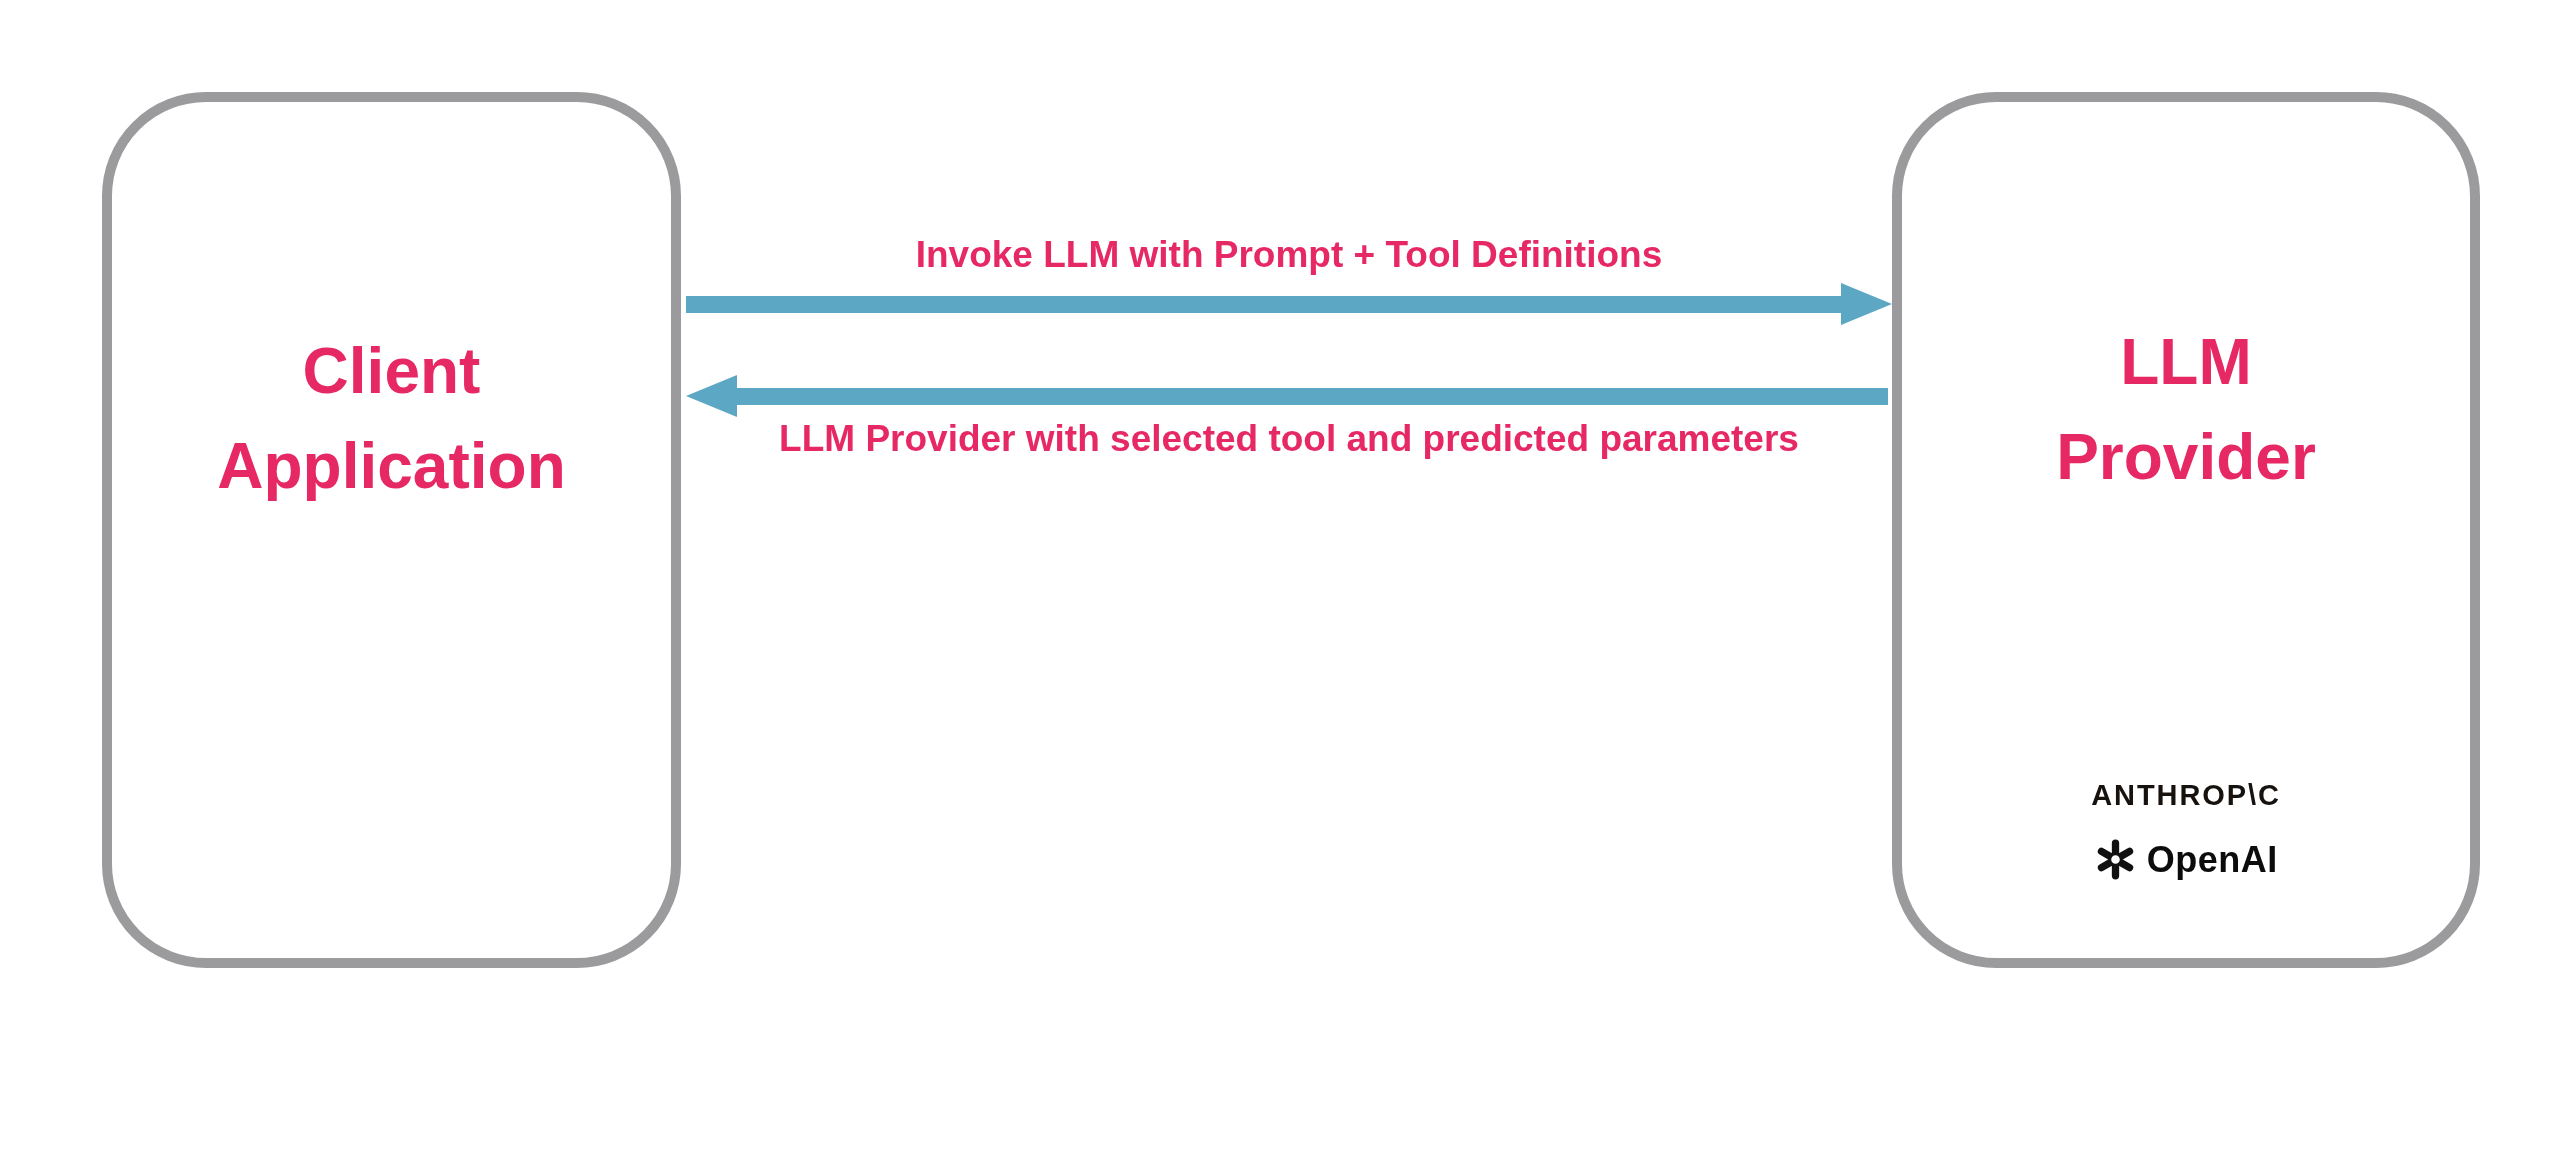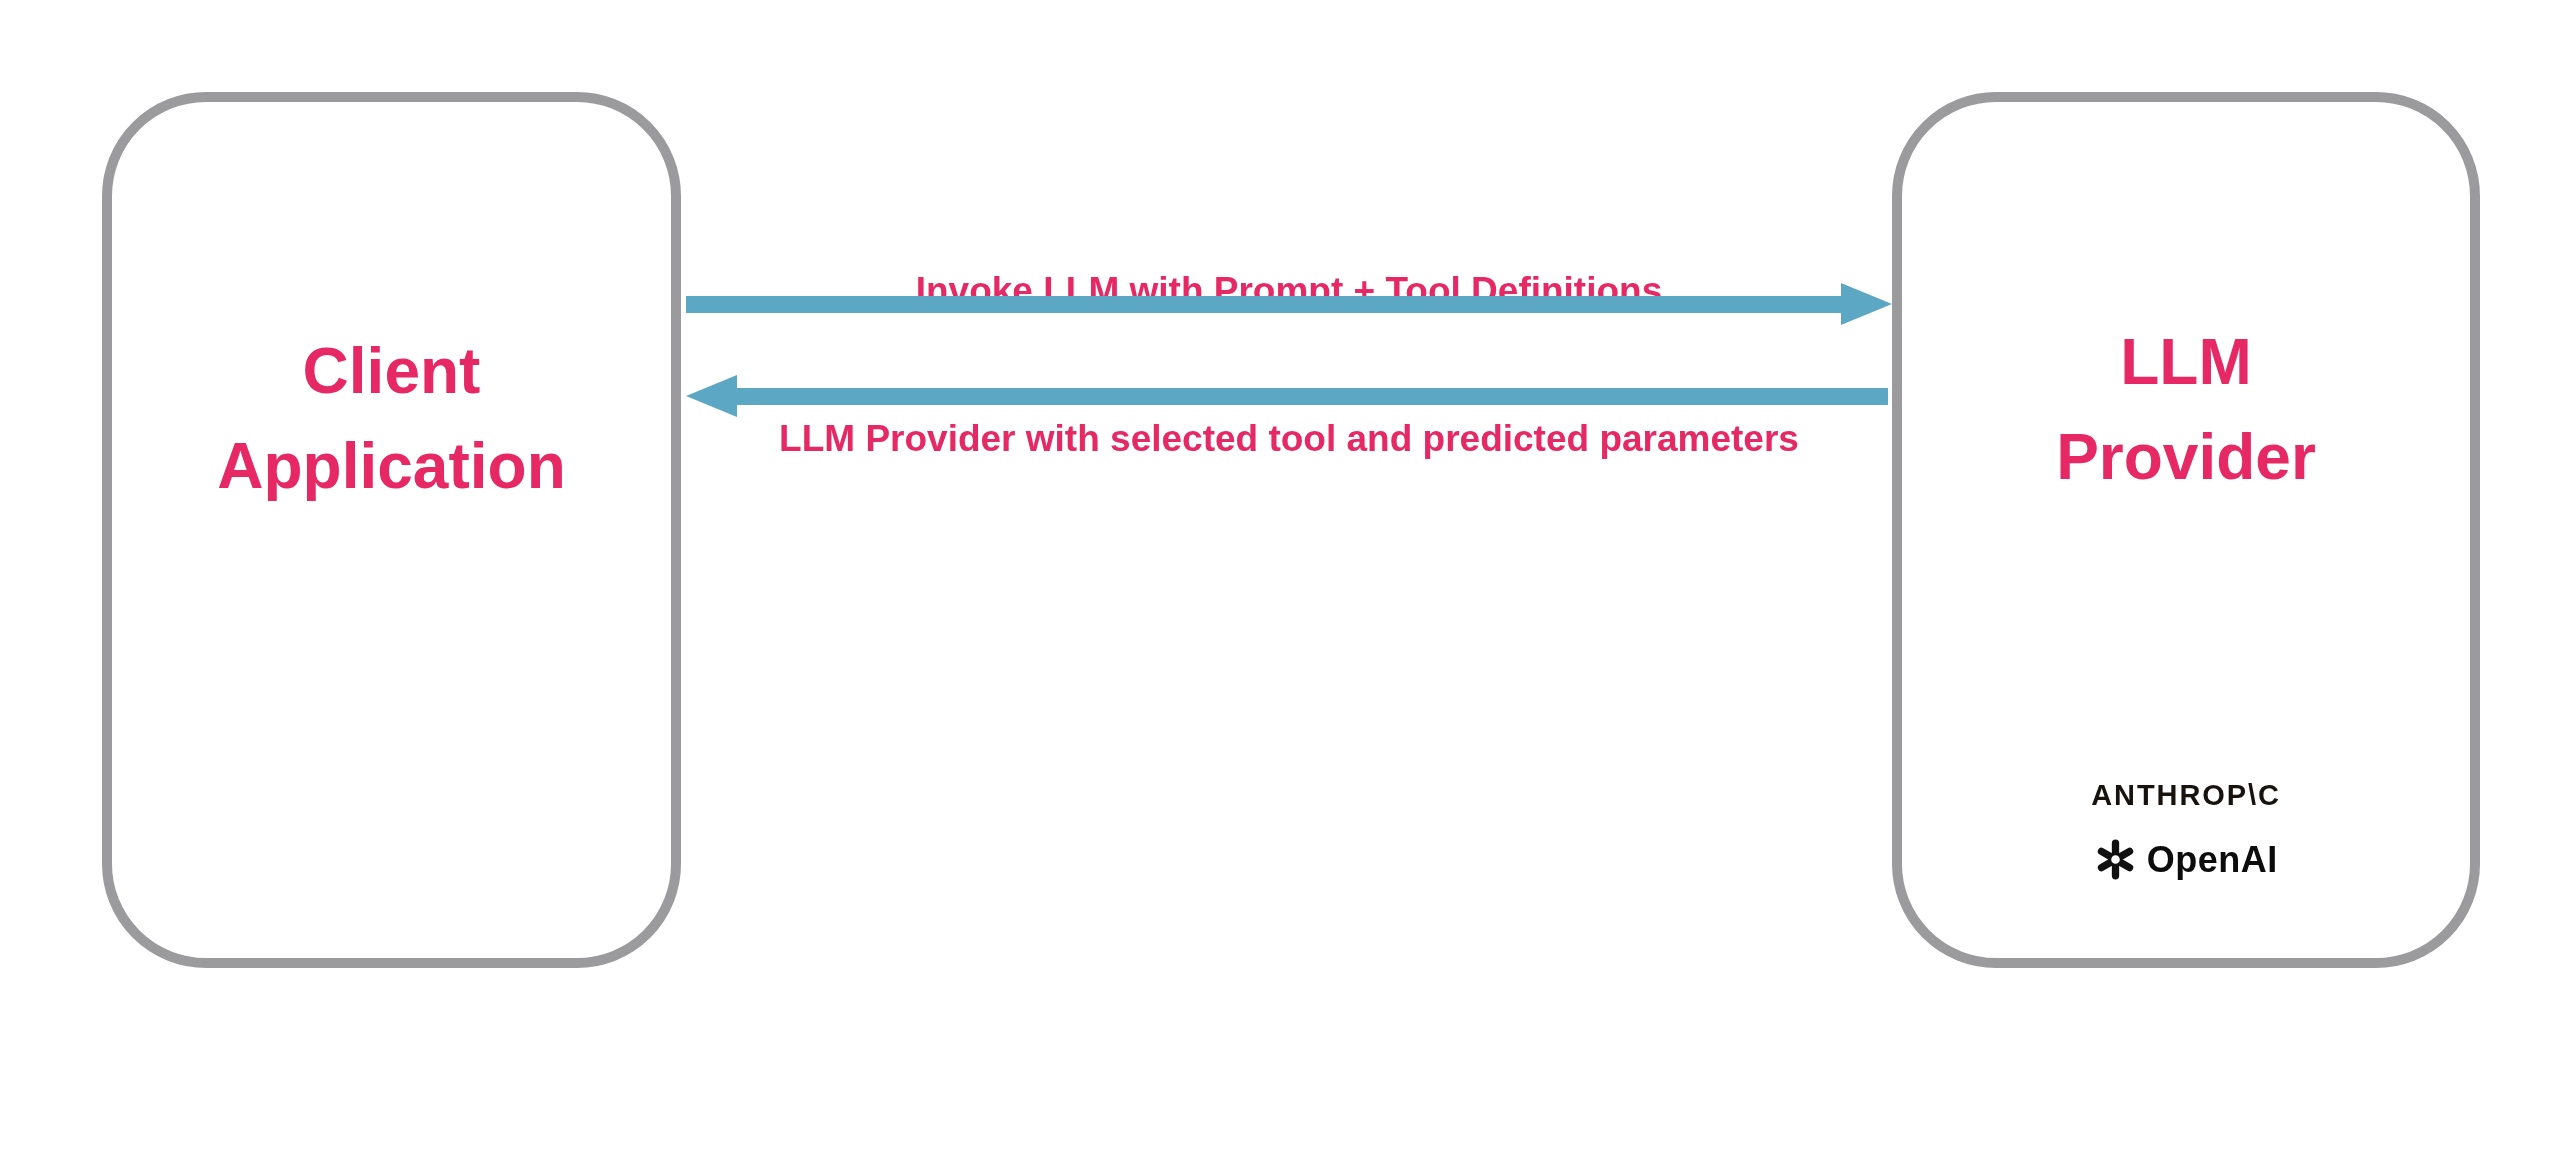--- a/index.html
+++ b/index.html
@@ -55,21 +55,21 @@
 
   .arrow-label {
     position: absolute;
     left: 686px;
     width: 1206px;
     text-align: center;
     color: #e62864;
     font-size: 37px;
     font-weight: bold;
   }
-  #label-request  { top: 234px; margin-top: 36px; }
+  #label-request  { top: 234px; }
   #label-response { top: 418px; }
 
   .logos {
     position: absolute;
     left: 0; right: 0;
     top: 677px;
     display: flex;
     flex-direction: column;
     align-items: center;
     gap: 26px;

